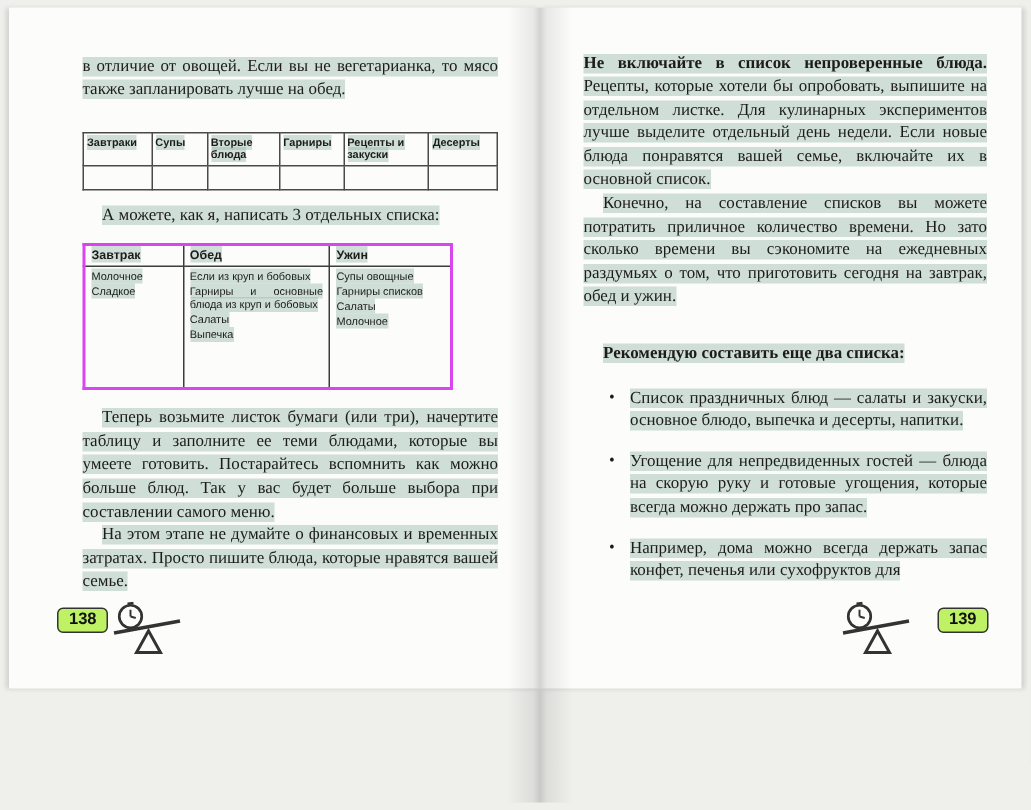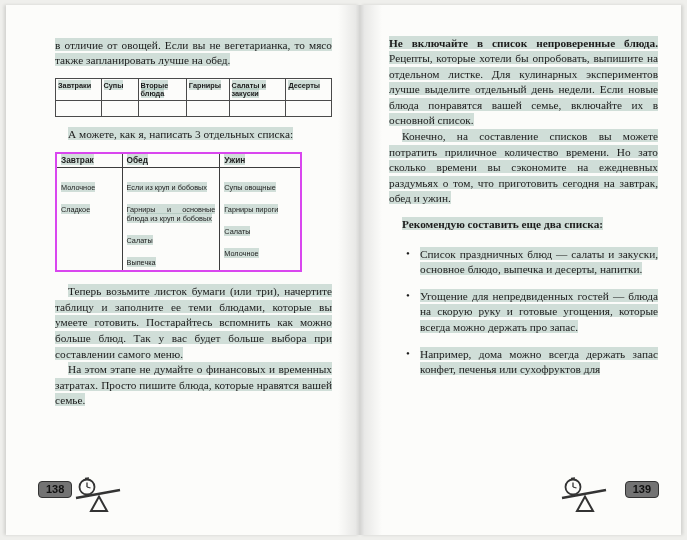--- a/index.html
+++ b/index.html
@@ -3,59 +3,59 @@
 <meta charset="utf-8">
 <style>
   html,body{margin:0;padding:0;}
   body{
     width:687px;height:540px;overflow:hidden;
     background:#e6e6e3;
     font-family:"Liberation Serif", serif;
     color:#1c1c1c;
   }
   .spread{position:relative;width:687px;height:540px;background:#efefec;}
-  .page{position:absolute;top:5px;height:530px;background:#fcfcfa;}
+  .page{position:absolute;top:5px;height:454px;background:#fcfcfa;}
   .page-left{left:6px;width:354px;box-shadow:-2px 0 3px rgba(0,0,0,0.12);}
   .page-right{left:360px;width:321px;box-shadow:2px 0 3px rgba(0,0,0,0.12);}
   .spine{
     position:absolute;left:338px;top:5px;width:44px;height:530px;pointer-events:none;
     background:linear-gradient(to right, rgba(0,0,0,0) 0%, rgba(0,0,0,0.08) 40%,
       rgba(0,0,0,0.16) 50%, rgba(0,0,0,0.08) 60%, rgba(0,0,0,0) 100%);
   }
   .content{position:absolute;font-size:11.3px;line-height:15.6px;text-align:justify;}
   .content-left{left:49px;top:32px;width:277px;}
   .content-right{left:29px;top:30px;width:269px;}
   .para{margin:0;text-indent:13px;}
   .noindent{text-indent:0;}
-  .gap-top{margin-top:10px;}
+  .gap-top{margin-top:22px;}
   .bold{font-weight:bold;}
   .hl{
     background:rgba(148,182,169,0.42);
     box-decoration-break:clone;-webkit-box-decoration-break:clone;
     padding:0.5px 0;
   }
   
   table{border-collapse:collapse;font-family:"Liberation Sans", sans-serif;}
-  .t6{width:100%;margin:10px 0 9px 0;font-size:7.3px;line-height:8.5px;}
+  .t6{width:100%;margin:20px 0 9px 0;font-size:7.3px;line-height:8.5px;}
   .t6 th{border:1px solid #4a4a4a;font-weight:bold;text-align:left;
      vertical-align:top;padding:2px 2px;}
   .t6 td{border:1px solid #4a4a4a;height:13px;}
   .t3{width:89%;margin:10px 0 12px 0;border:2px solid #d946ef;font-size:7.3px;line-height:9px;}
   .t3 th{border:1px solid #3c3c3c;font-size:8.3px;font-weight:bold;text-align:left;
      padding:2px 4px;}
   .t3 td{border:1px solid #3c3c3c;vertical-align:top;padding:2px 4px;height:76px;}
-  .menu-item{margin-bottom:1px;margin-top:13px;}
+  .menu-item{margin-bottom:1px;}
   
   .bullets{margin-top:14px;}
   .bullet-item{display:flex;margin:0 0 11px 0;padding-left:17px;}
   .bullet-marker{flex:0 0 14px;font-size:11px;line-height:15.6px;}
   .bullet-text{flex:1;text-align:justify;}
   
   .badge{
-    position:absolute;bottom:37px;background:#737373;
+    position:absolute;bottom:37px;background:#bef264;
     border:1.6px solid #333;border-radius:4px;padding:1px 7px 2px 7px;
     font:bold 11px "Liberation Sans", sans-serif;color:#111;
   }
   .badge-left{left:32px;}
   .badge-right{right:22px;}
   .scale-icon{position:absolute;bottom:22px;}
   .scale-icon-left{left:68px;}
   .scale-icon-right{left:200px;}
   svg{display:block;}
 </style>
@@ -69,21 +69,21 @@
 
       <p class="para noindent"><span class="hl">в отличие от овощей. Если вы не вегетарианка, то мясо также запланировать лучше на обед.</span></p>
 
       <table class="t6">
         <tbody>
             <tr>
           <th style="width:16%"><span class="hl">Завтраки</span></th>
           <th style="width:13%"><span class="hl">Супы</span></th>
           <th style="width:17%"><span class="hl">Вторые блюда</span></th>
           <th style="width:15%"><span class="hl">Гарниры</span></th>
-          <th style="width:20%"><span class="hl">Салаты и закуски</span></th>
+          <th style="width:20%"><span class="hl">Рецепты и закуски</span></th>
           <th style="width:16%"><span class="hl">Десерты</span></th>
         </tr>
         <tr>
           <td></td>
           <td></td>
           <td></td>
           <td></td>
           <td></td>
           <td></td>
         </tr>
@@ -105,21 +105,21 @@
             <div class="menu-item"><span class="hl">Сладкое</span></div>
           </td>
           <td>
             <div class="menu-item"><span class="hl">Если из круп и бобовых</span></div>
             <div class="menu-item"><span class="hl">Гарниры и основные блюда из круп и бобовых</span></div>
             <div class="menu-item"><span class="hl">Салаты</span></div>
             <div class="menu-item"><span class="hl">Выпечка</span></div>
           </td>
           <td>
             <div class="menu-item"><span class="hl">Супы овощные</span></div>
-            <div class="menu-item"><span class="hl">Гарниры пироги</span></div>
+            <div class="menu-item"><span class="hl">Гарниры списков</span></div>
             <div class="menu-item"><span class="hl">Салаты</span></div>
             <div class="menu-item"><span class="hl">Молочное</span></div>
           </td>
         </tr>
       </tbody>
         </table>
 
       <p class="para"><span class="hl">Теперь возьмите листок бумаги (или три), начертите таблицу и заполните ее теми блюдами, которые вы умеете готовить. Постарайтесь вспомнить как можно больше блюд. Так у вас будет больше выбора при составлении самого меню.</span></p>
       <p class="para"><span class="hl">На этом этапе не думайте о финансовых и временных затратах. Просто пишите блюда, которые нравятся вашей семье.</span></p>
     </div>

